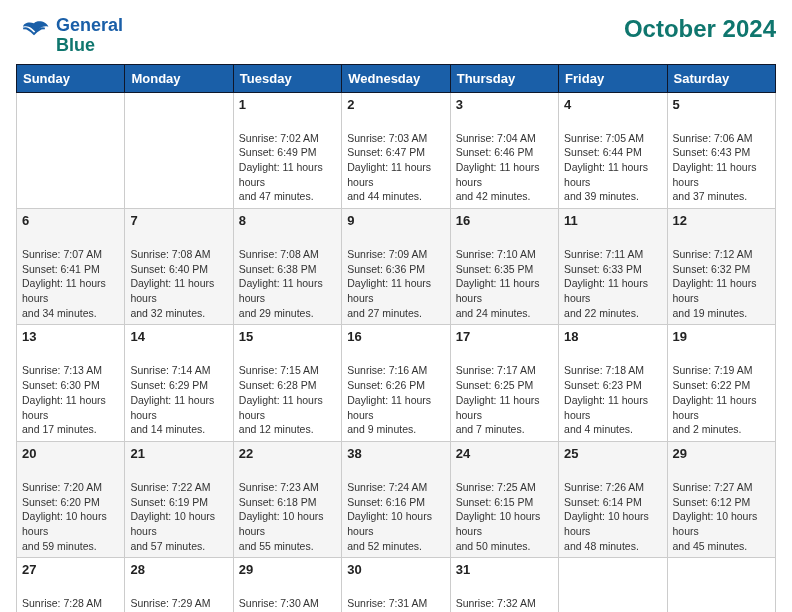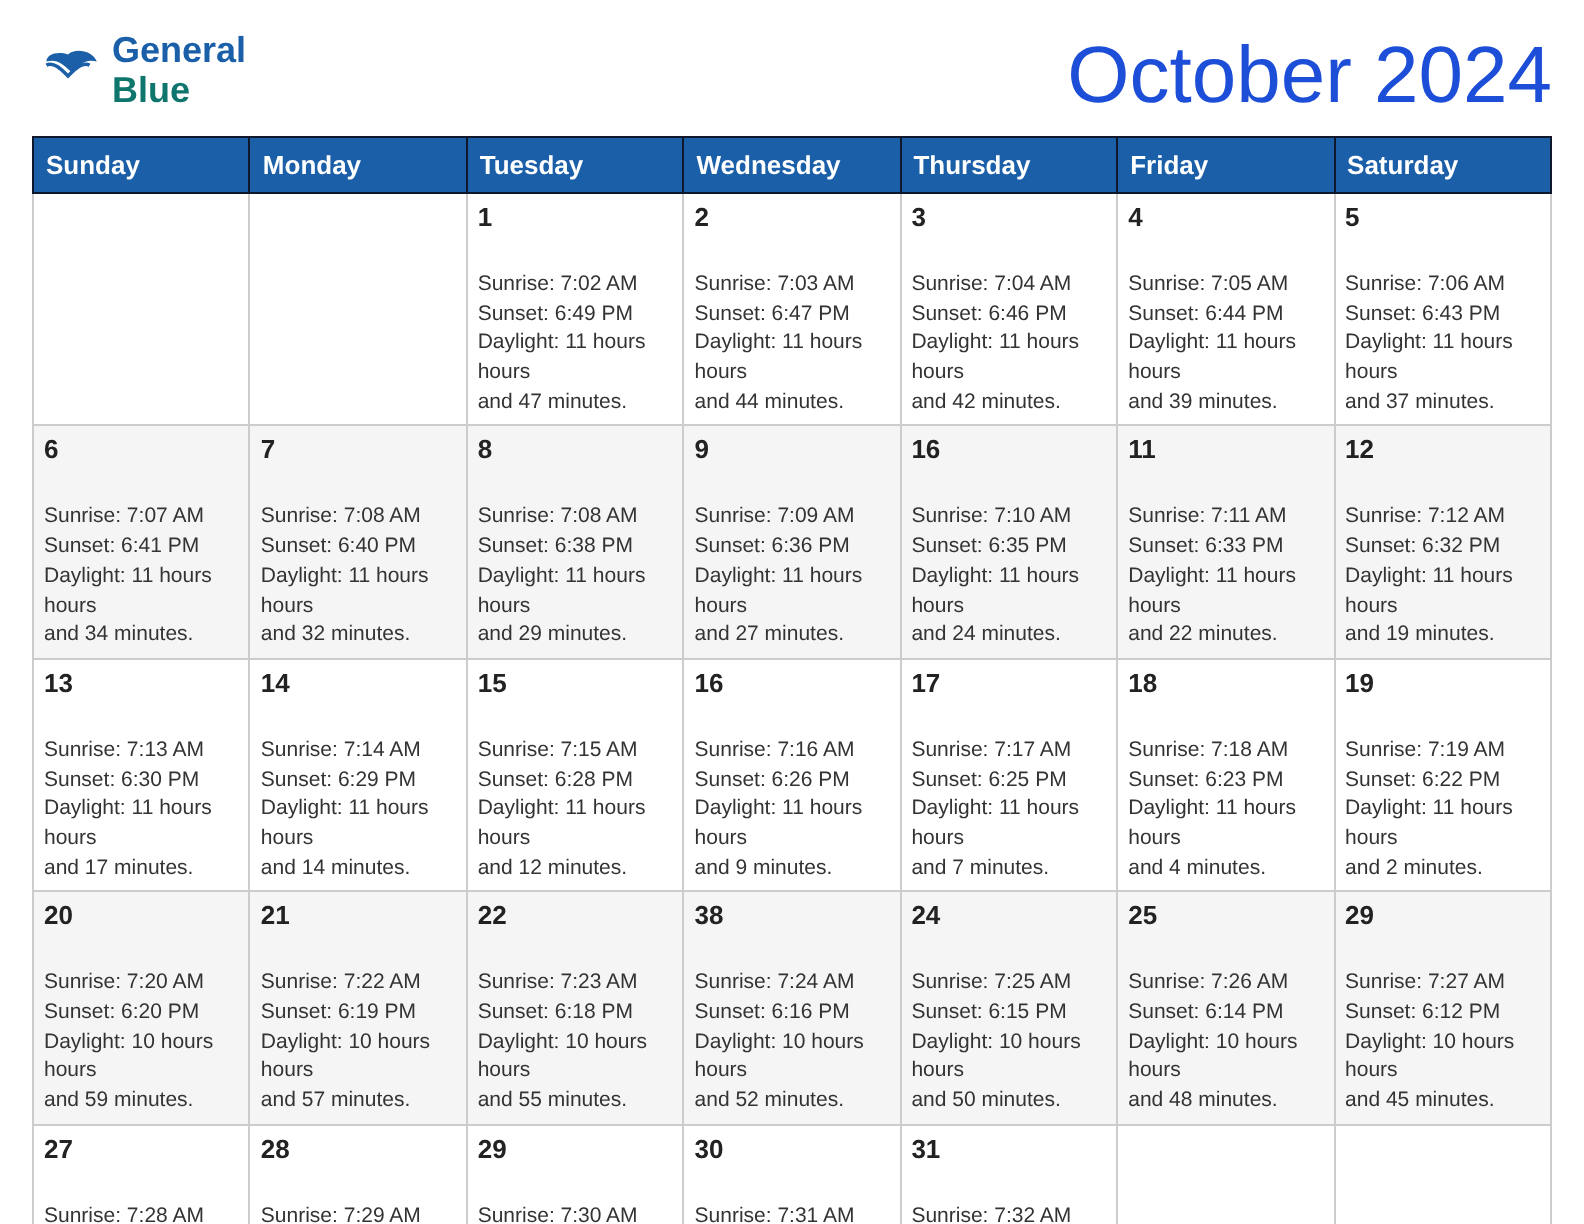--- a/index.html
+++ b/index.html
@@ -11,43 +11,43 @@
       padding: 16px;
     }
     .header {
       display: flex;
       align-items: flex-start;
       justify-content: space-between;
       margin-bottom: 8px;
     }
     .logo {
       display: flex;
-      align-items: flex-end;
+      align-items: flex-start;
       gap: 4px;
     }
     .logo-text {
       font-size: 18px;
       font-weight: bold;
       color: #333;
       line-height: 1.1;
     }
     .logo-text span {
       color: #1a5fa8;
     }
     .logo-bird {
       width: 36px;
       height: 36px;
     }
     .title-block {
       text-align: right;
     }
     .month-title {
-      font-size: 40px;
-      font-weight: normal;
-      color: #1d4ed8;
+      font-size: 24px;
+      font-weight: bold;
+      color: #0f766e;
       line-height: 1.1;
     }
     .subtitle {
       font-size: 14px;
       color: #555;
     }
     table {
       width: 100%;
       border-collapse: collapse;
       font-size: 11px;

